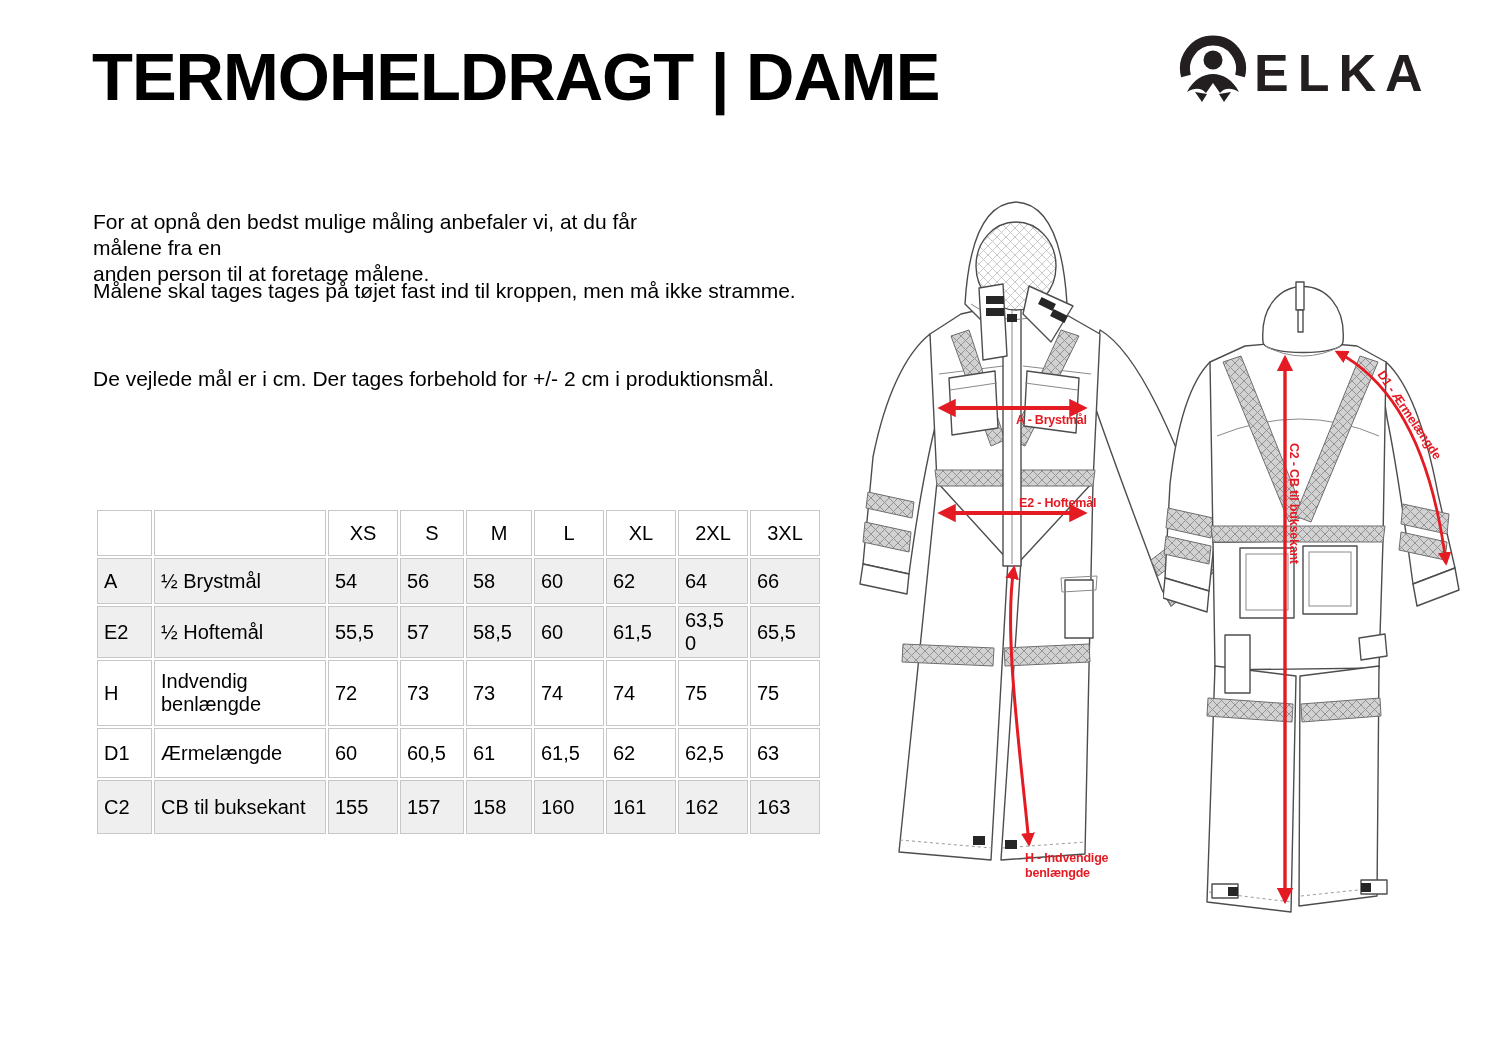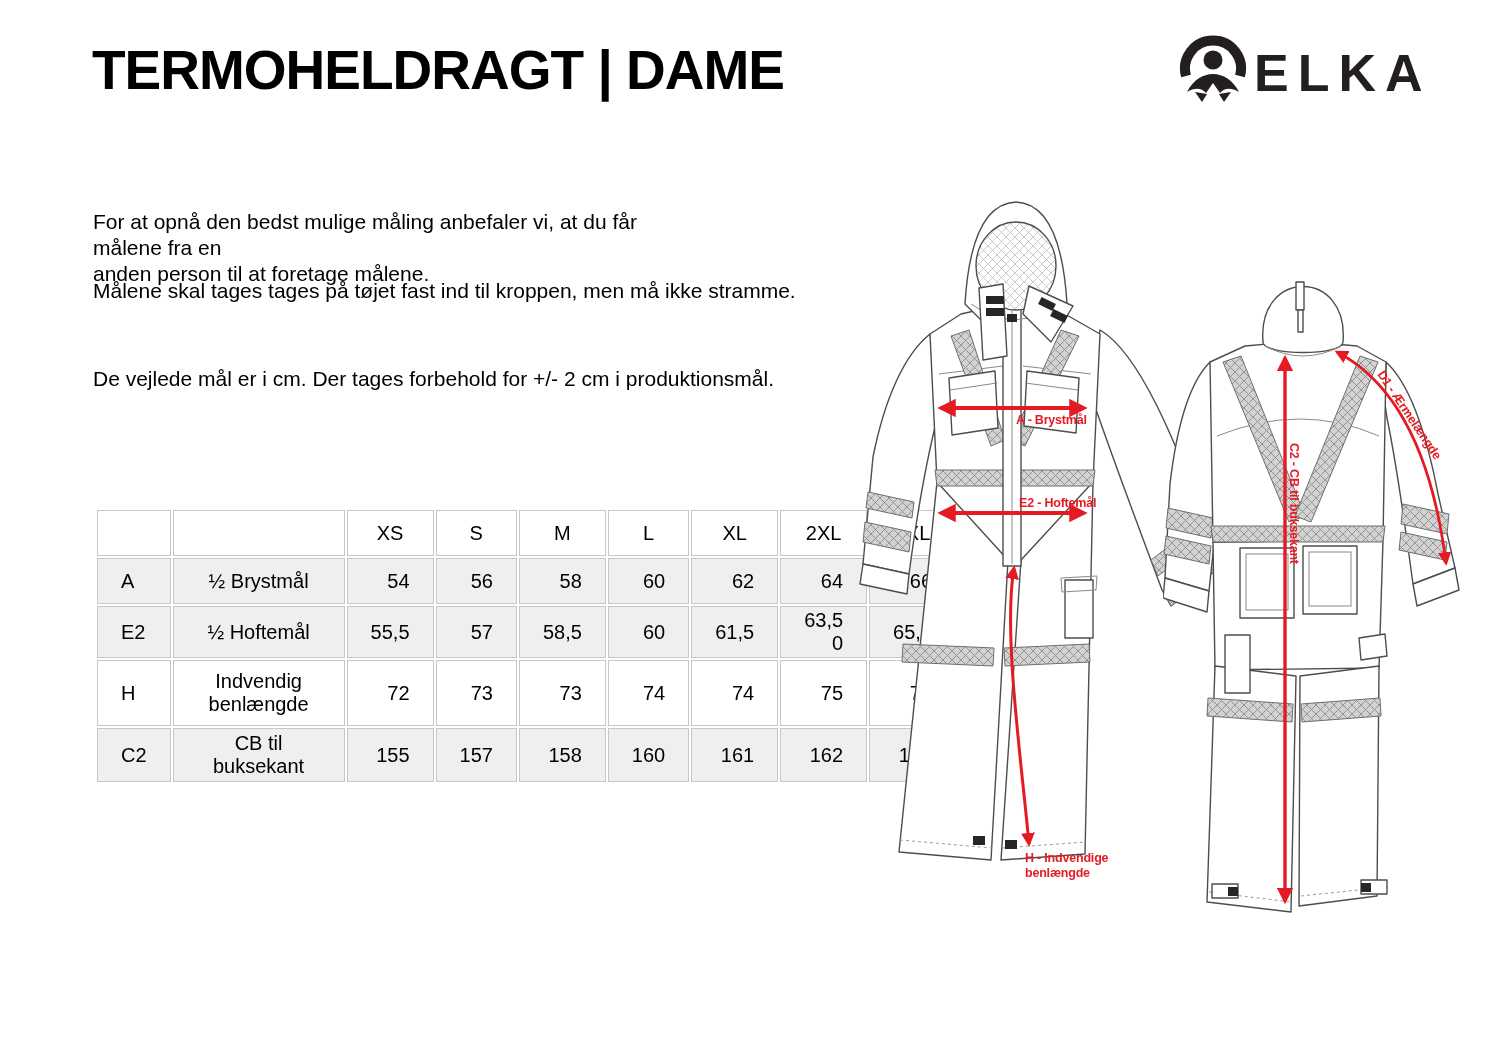--- a/index.html
+++ b/index.html
@@ -1,32 +1,32 @@
 <!DOCTYPE html>
 <html><head>
 <meta charset="utf-8">
 <style>
   html,body{margin:0;padding:0;background:#fff;}
   #page{position:relative;width:1500px;height:1038px;background:#fff;overflow:hidden;
         font-family:"Liberation Sans",sans-serif;color:#000;}
-  #title{position:absolute;left:92px;top:38px;font-size:55px;font-weight:bold;
+  #title{position:absolute;left:92px;top:38px;font-size:67px;font-weight:bold;
          letter-spacing:-1px;white-space:nowrap;}
   .logo{position:absolute;left:1178px;top:30px;width:262px;height:76px;}
   .intro-line{position:absolute;left:93px;font-size:21px;white-space:nowrap;}
   #note{position:absolute;left:93px;top:367px;font-size:21px;white-space:nowrap;}
 
   
   #size-table-wrap{position:absolute;left:95px;top:508px;}
   table.sizes{border-collapse:separate;border-spacing:2px;font-size:20px;}
   table.sizes td,table.sizes th{border:1px solid #c7c7c7;background:#fff;
-        font-weight:normal;padding:0 23px;vertical-align:middle;}
+        font-weight:normal;padding:0 6px;vertical-align:middle;}
   table.sizes th{height:44px;}
   td.code{text-align:left;padding-left:9px;}
-  td.lbl{text-align:center;padding-left:10px;}
-  td.val{text-align:right;white-space:pre-line;}
+  td.lbl{text-align:left;padding-left:10px;}
+  td.val{text-align:left;white-space:pre-line;}
   tr.alt td{background:#efefef;}
 
   
   .fig{position:absolute;}
   .garment{stroke:#4d4d4d;stroke-width:1.4;fill:#fff;stroke-linejoin:round;}
   .seam{stroke:#8a8a8a;stroke-width:1;fill:none;}
   .dash{stroke:#9a9a9a;stroke-width:1;fill:none;stroke-dasharray:3,3;}
   .refl{stroke:#6e6e6e;stroke-width:1;}
   .dark{fill:#262626;stroke:none;}
   .redline{stroke:#e41b23;fill:none;}
@@ -111,20 +111,31 @@
       <tr style="height:66px">
         <td class="code">H</td>
         <td class="lbl">Indvendig benlængde</td>
         <td class="val">72</td>
         <td class="val">73</td>
         <td class="val">73</td>
         <td class="val">74</td>
         <td class="val">74</td>
         <td class="val">75</td>
         <td class="val">75</td>
+      </tr>
+      <tr style="height:50px">
+        <td class="code">D1</td>
+        <td class="lbl">Ærmelængde</td>
+        <td class="val">60</td>
+        <td class="val">60,5</td>
+        <td class="val">61</td>
+        <td class="val">61,5</td>
+        <td class="val">62</td>
+        <td class="val">62,5</td>
+        <td class="val">63</td>
       </tr>
       <tr class="alt" style="height:54px">
         <td class="code">C2</td>
         <td class="lbl">CB til buksekant</td>
         <td class="val">155</td>
         <td class="val">157</td>
         <td class="val">158</td>
         <td class="val">160</td>
         <td class="val">161</td>
         <td class="val">162</td>

